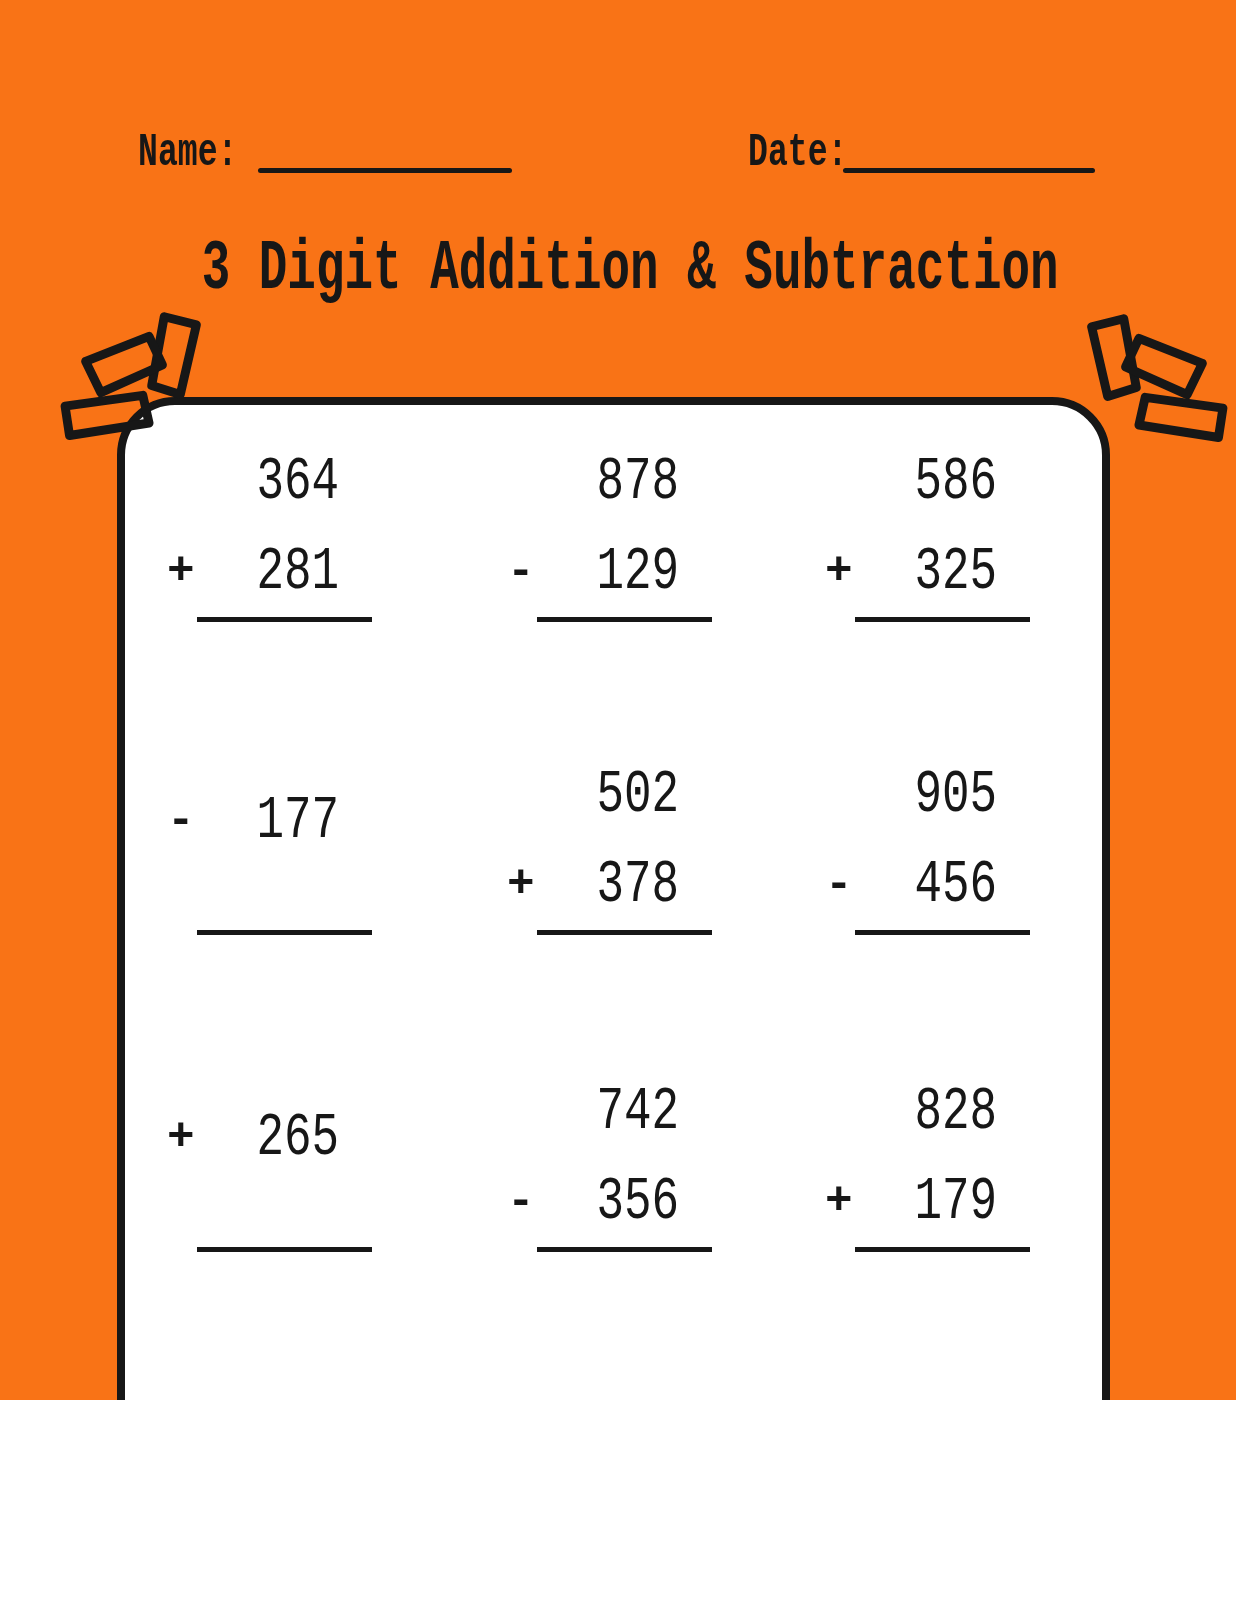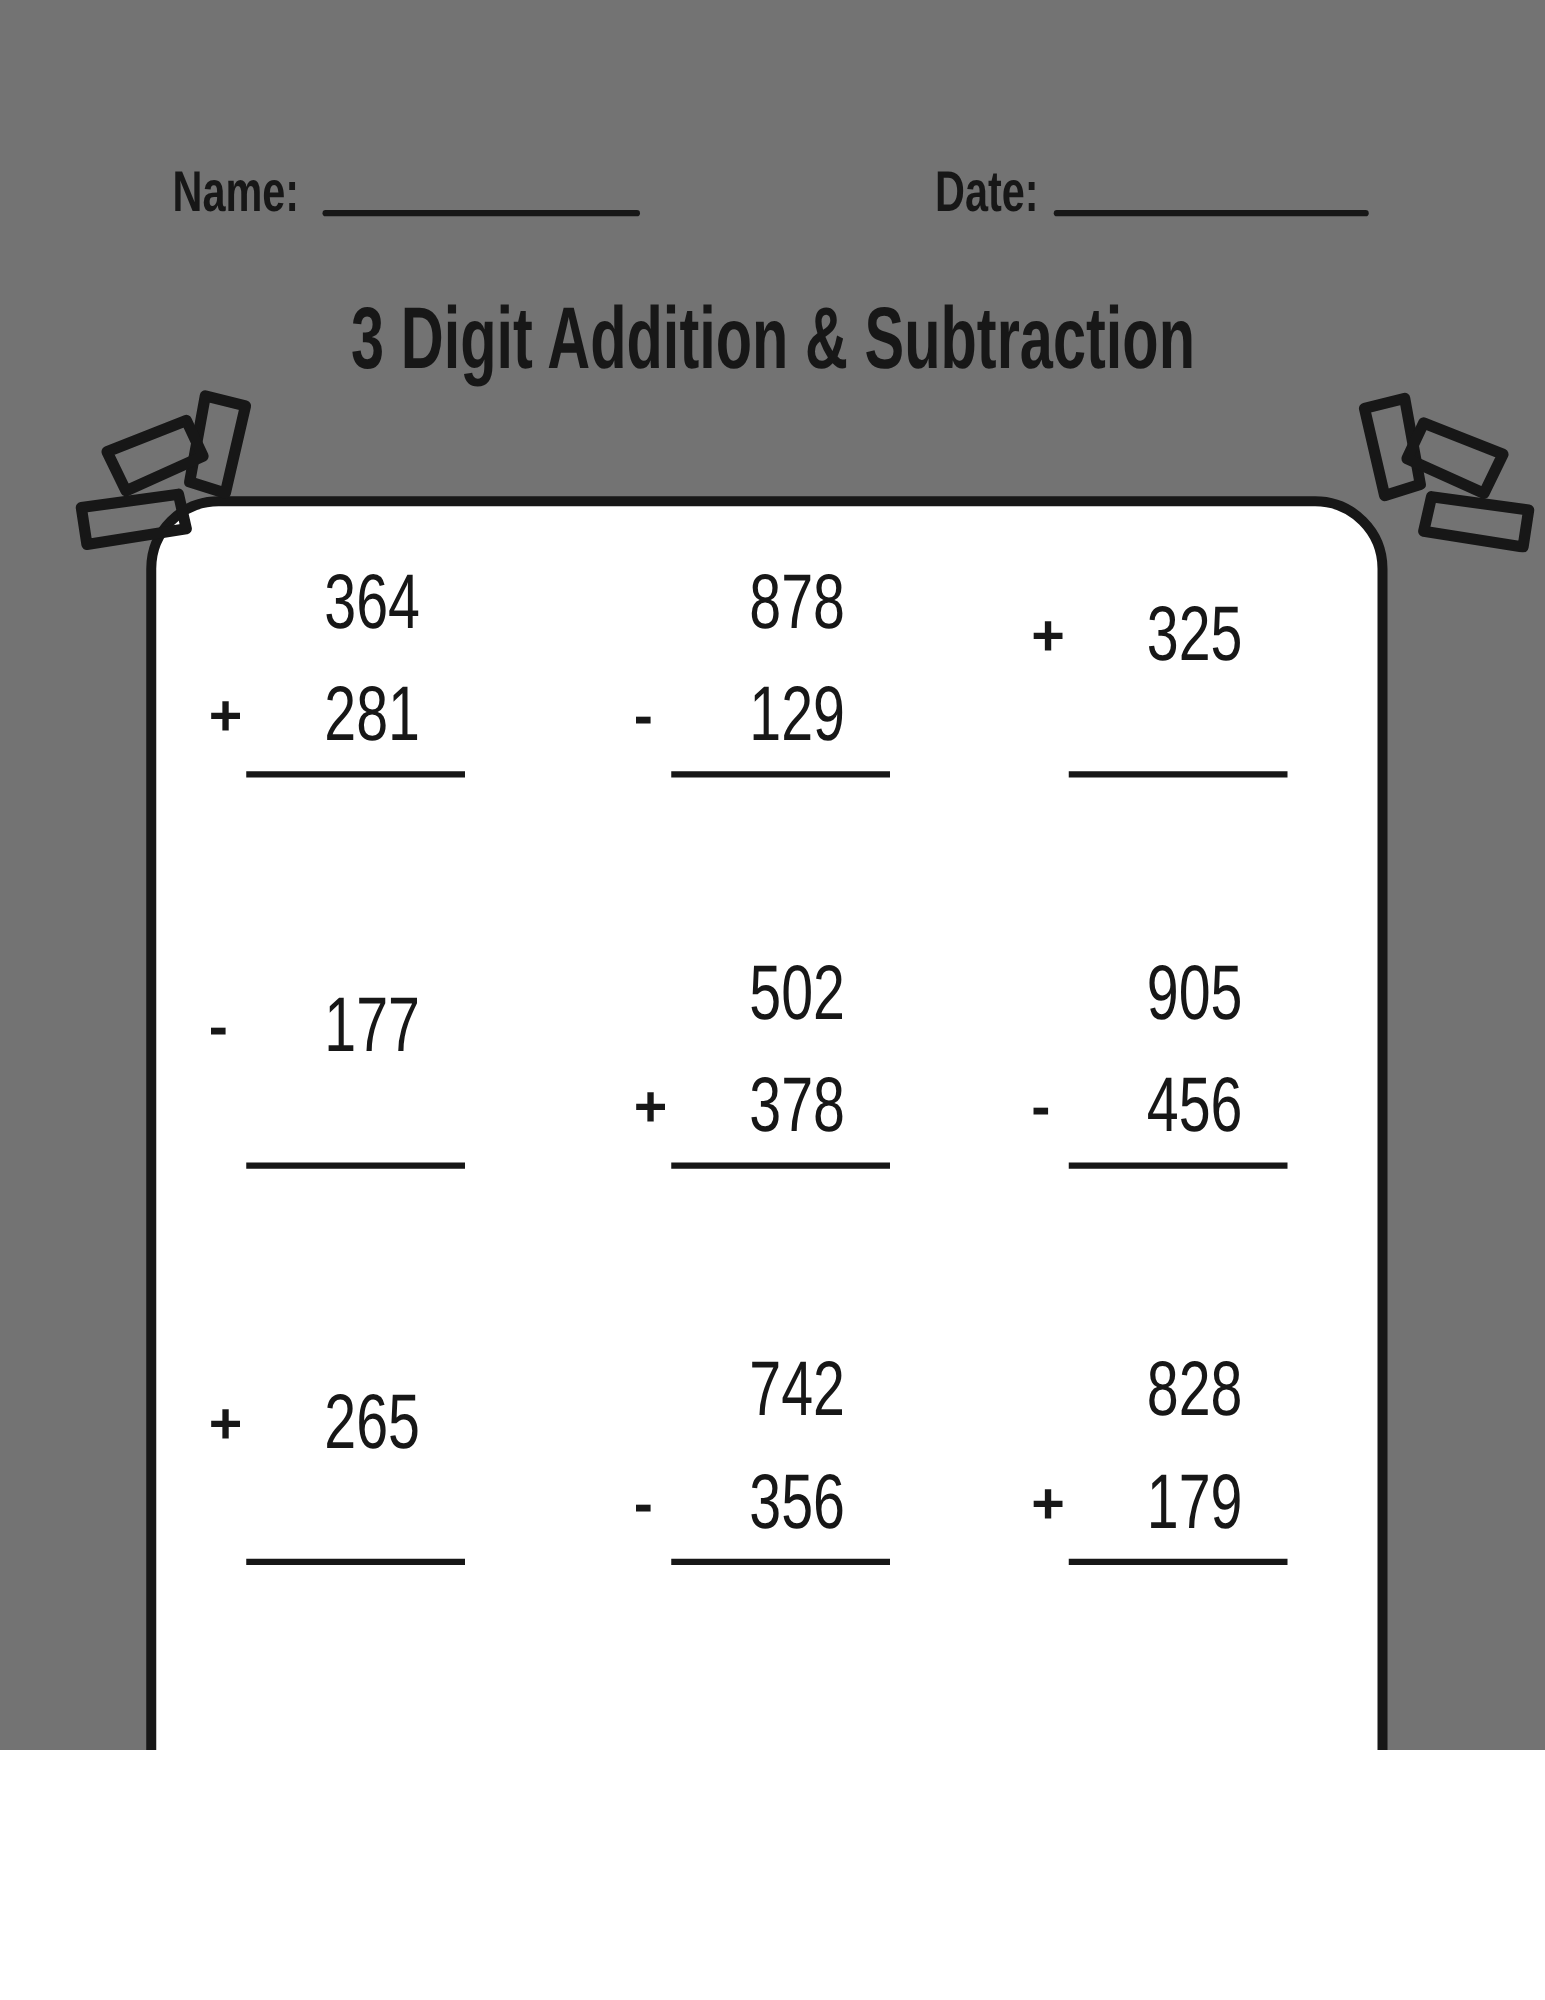--- a/index.html
+++ b/index.html
@@ -1,19 +1,19 @@
 <!DOCTYPE html>
 <html><head>
 <meta charset="utf-8">
 <style>
   html,body { margin:0; padding:0; background:#fff; }
   .page {
     position:relative; width:1236px; height:1400px;
-    background:#737373; overflow:hidden;
-    font-family:Liberation Sans, sans-serif; color:#171717;
+    background:#f97316; overflow:hidden;
+    font-family:Liberation Mono, monospace; color:#171717;
   }
 
   
   .field-label {
     position:absolute; font-size:46px; font-weight:bold; line-height:46px;
     white-space:nowrap;
   }
   .squeeze-l { display:inline-block; transform:scaleX(0.72); transform-origin:0 50%; }
   .write-line { position:absolute; height:5px; background:#171717; border-radius:3px; }
 
@@ -113,20 +113,21 @@
     </div>
   </div>
   <div class="cell" style="left:537px; top:450px;">
     <div class="num top-num"><span class="sq">878</span></div>
     <div class="op-row">
       <span class="op">-</span>
       <div class="num"><span class="sq">129</span></div>
     </div>
   </div>
   <div class="cell" style="left:855px; top:450px;">
+    <div class="num top-num"><span class="sq">586</span></div>
     <div class="op-row">
       <span class="op">+</span>
       <div class="num"><span class="sq">325</span></div>
     </div>
   </div>
 
   <div class="cell" style="left:197px; top:763px;">
     <div class="op-row">
       <span class="op">-</span>
       <div class="num"><span class="sq">177</span></div>

